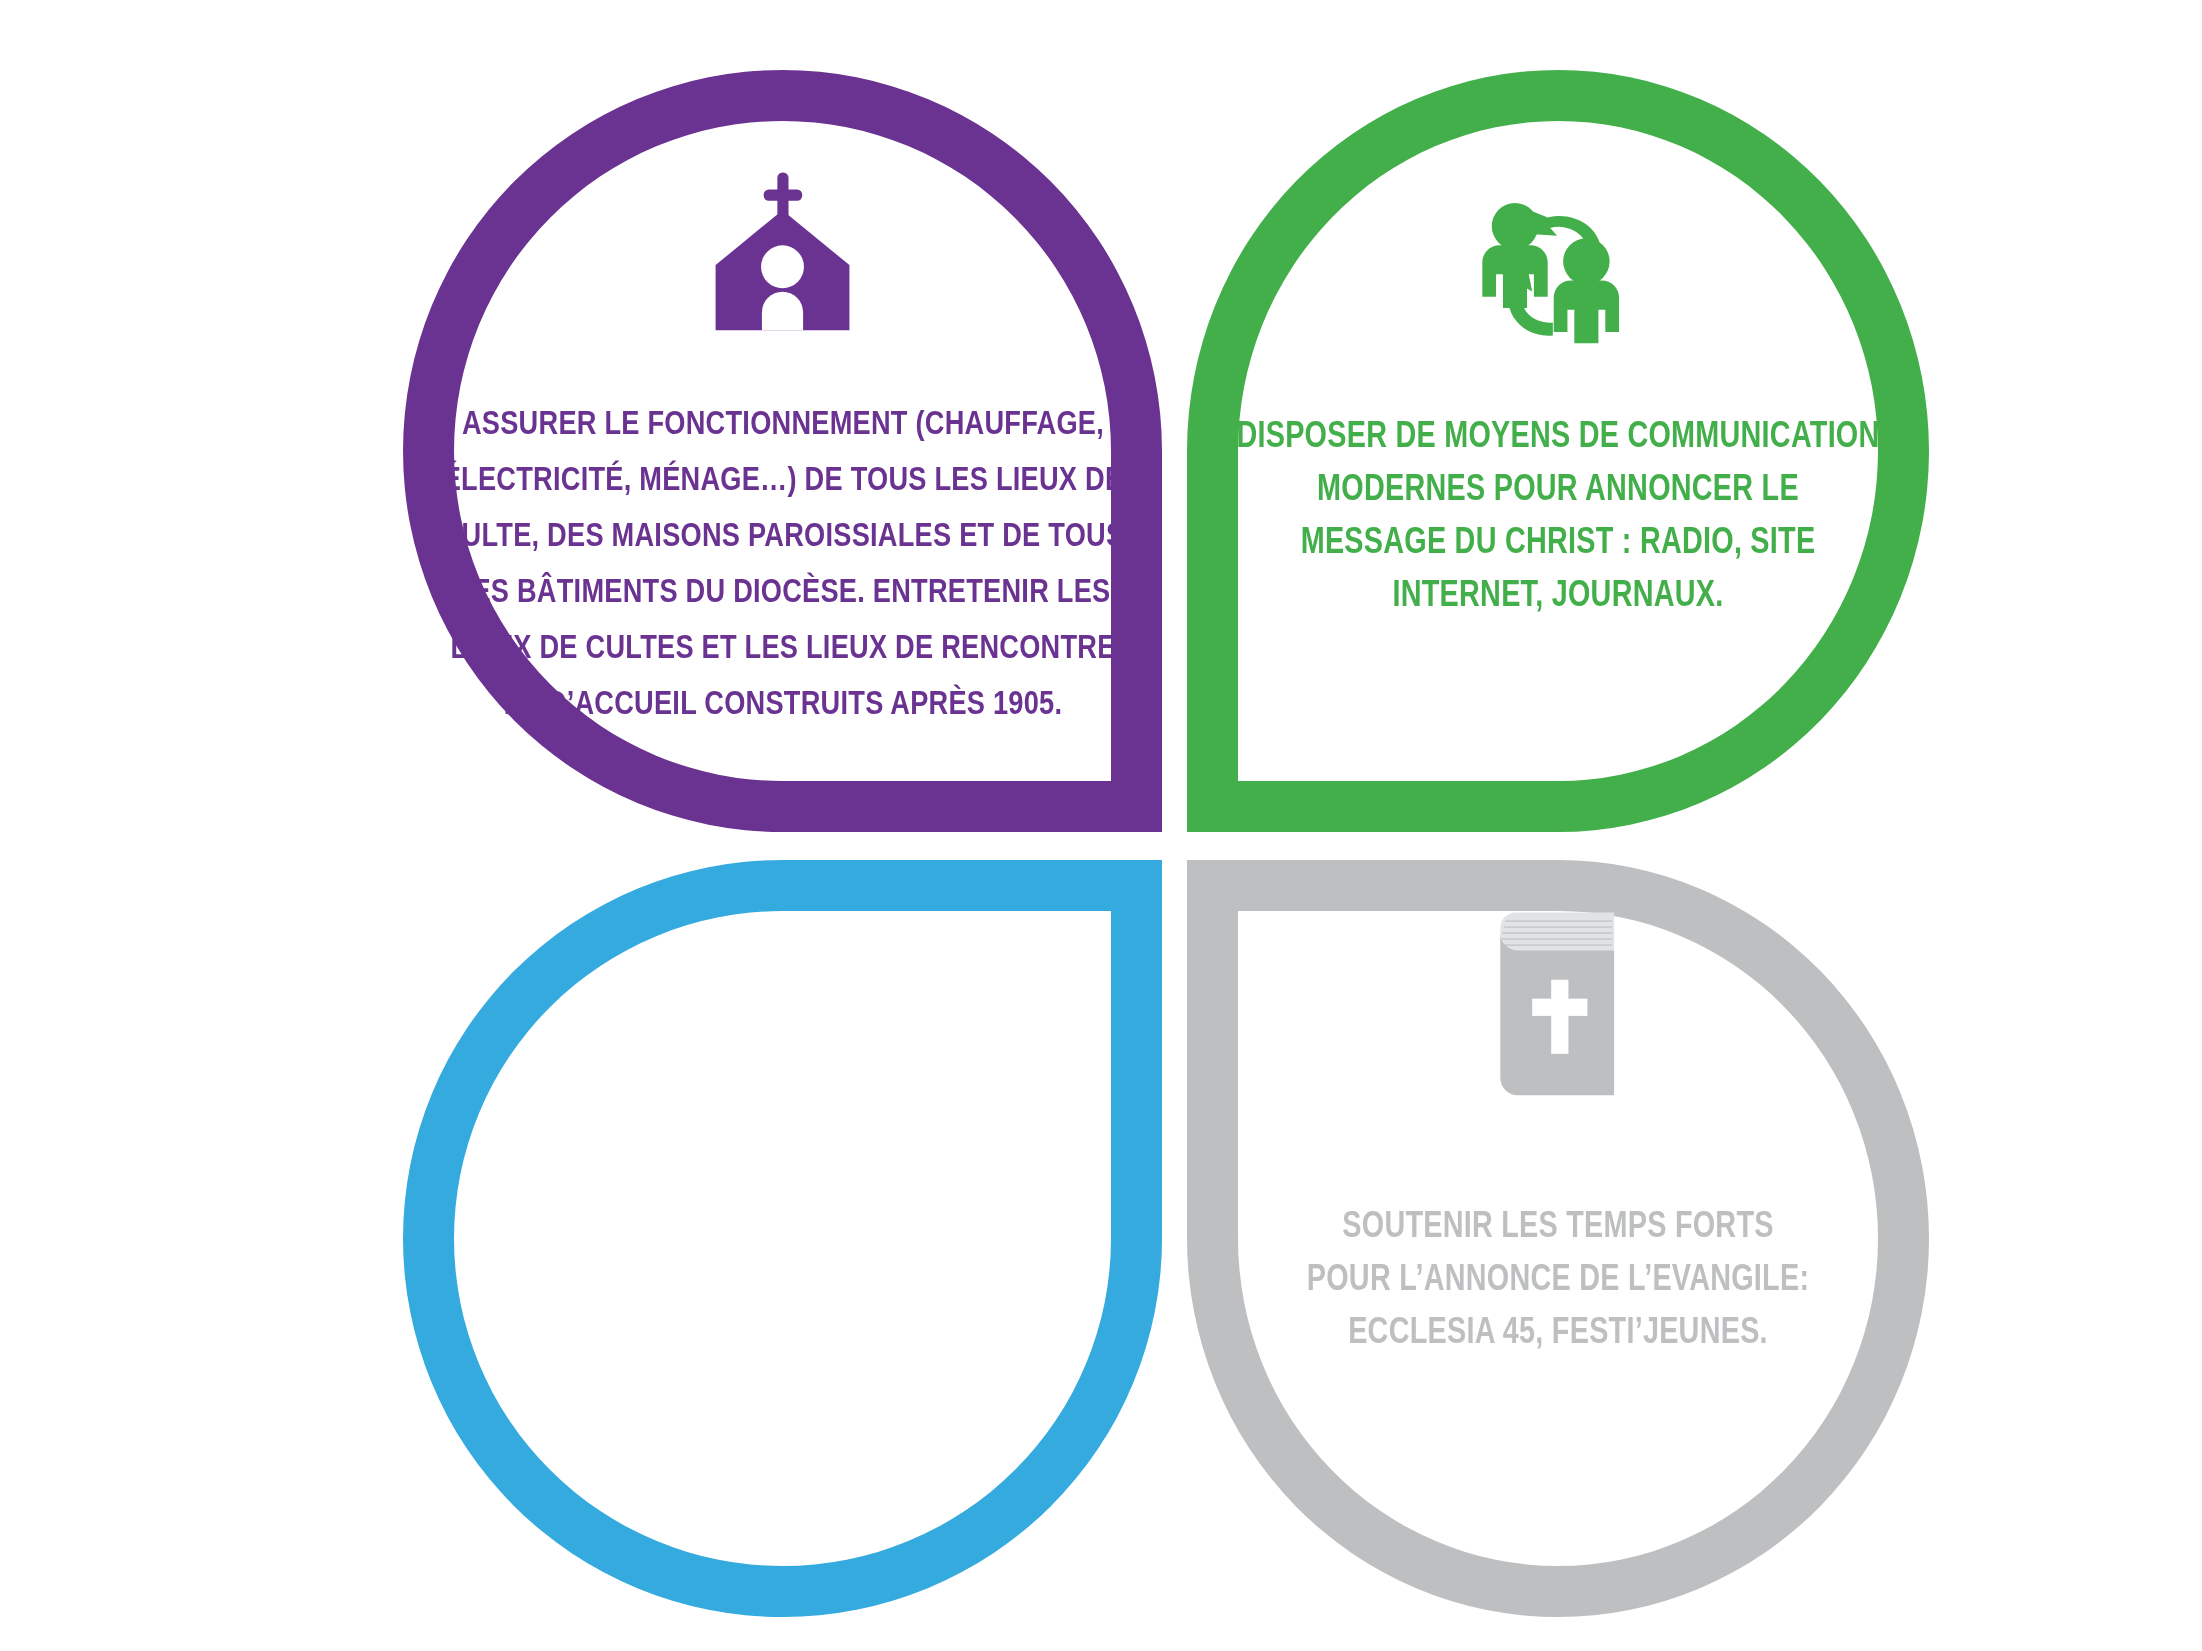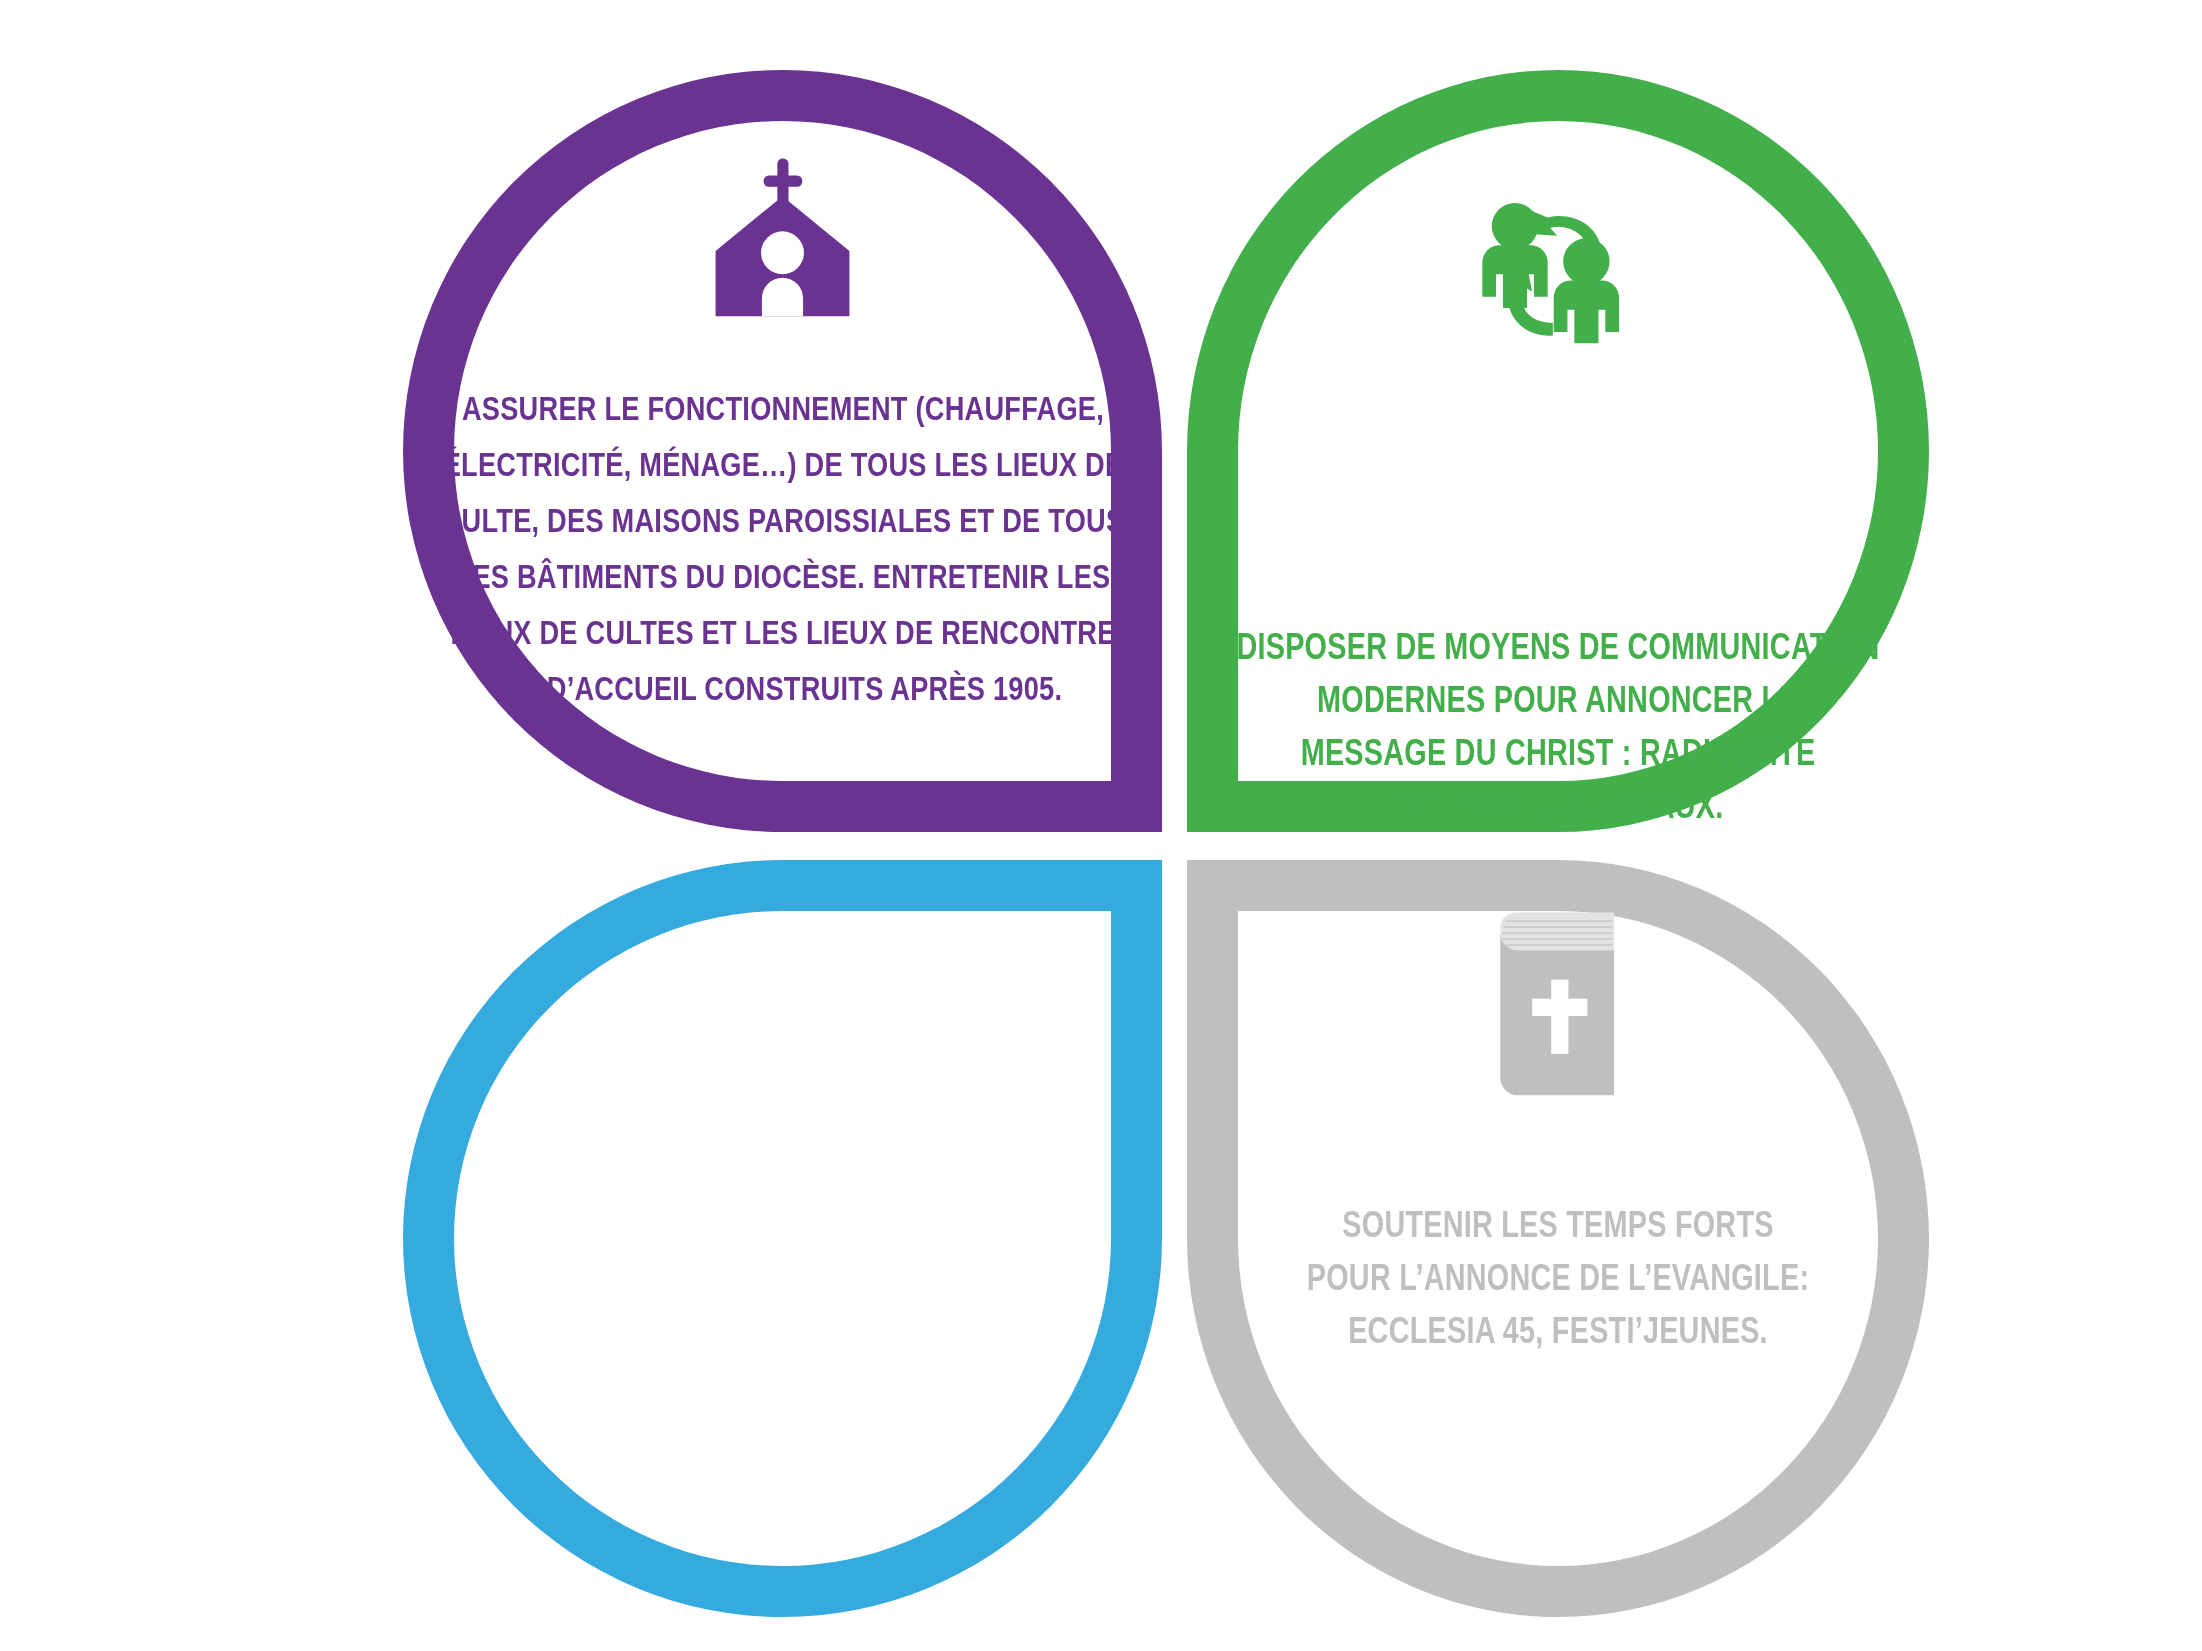--- a/index.html
+++ b/index.html
@@ -42,22 +42,22 @@
 
   
   .content {
     position: absolute;
     box-sizing: border-box;
     display: flex;
     flex-direction: column;
     align-items: center;
     pointer-events: none;
   }
-  .content.tl { left: 403px;  top: 56px;   width: 759px; height: 762px; }
-  .content.tr { left: 1187px; top: 70px;   width: 742px; height: 762px; justify-content: space-between; }
+  .content.tl { left: 403px;  top: 70px;   width: 759px; height: 762px; }
+  .content.tr { left: 1187px; top: 70px;   width: 742px; height: 762px; }
   .content.bl { left: 403px;  top: 860px; width: 759px; height: 757px; }
   .content.br { left: 1187px; top: 860px; width: 742px; height: 757px; }
 
   .icon-wrap {
     display: flex;
     align-items: center;
     justify-content: center;
     pointer-events: auto;
   }
 

